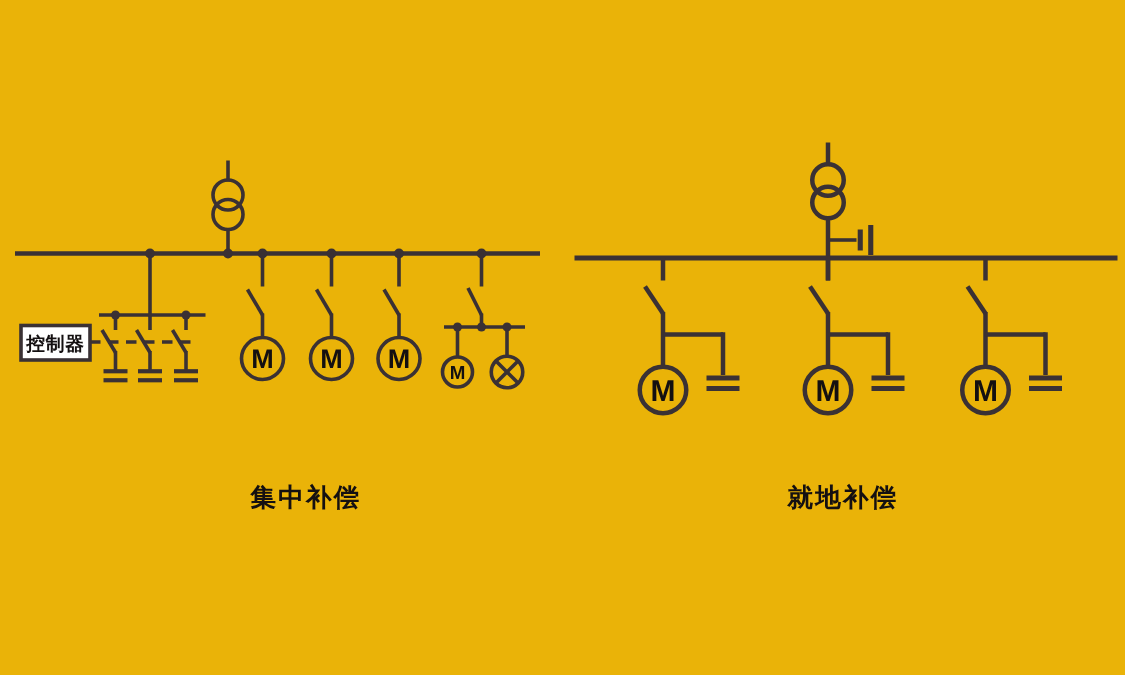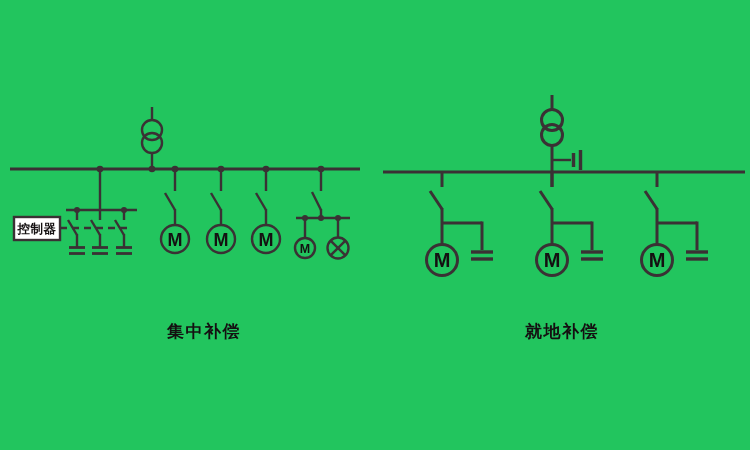--- a/index.html
+++ b/index.html
@@ -1,18 +1,18 @@
 <!DOCTYPE html>
 <html><head>
 <meta charset="utf-8">
 <style>
   html,body{margin:0;padding:0;}
   body{background:#ffffff;width:750px;height:450px;overflow:hidden;
        font-family:"Liberation Sans","DejaVu Sans",sans-serif;}
-  .stage{position:relative;width:750px;height:450px;background:#22c55e;}
+  .stage{position:relative;width:750px;height:450px;background:#eab308;}
   svg{display:block;}
   .ln{stroke:#3a3134;stroke-width:2.4;fill:none;stroke-linecap:butt;}
   .lnb{stroke:#3a3134;stroke-width:3;fill:none;stroke-linecap:butt;}
   .bus{stroke:#3a3134;stroke-width:3;fill:none;}
   .bus2{stroke:#3a3134;stroke-width:3.2;fill:none;}
   .plate{stroke:#3a3134;stroke-width:2.8;fill:none;}
   .plate2{stroke:#3a3134;stroke-width:3.4;fill:none;}
   .dot{fill:#3a3134;stroke:none;}
   .dash{stroke:#3a3134;stroke-width:2.3;fill:none;stroke-dasharray:7 5;}
   .box{stroke:#3a3134;stroke-width:2.4;fill:#ffffff;}

